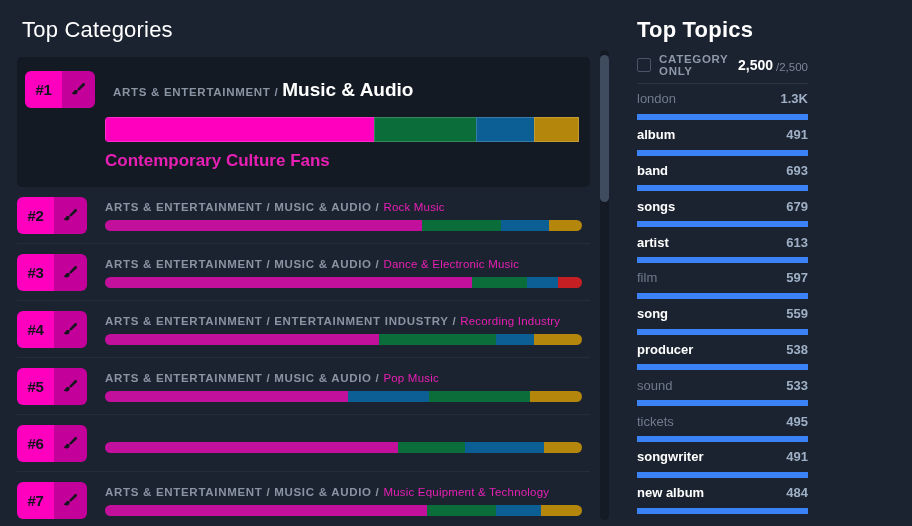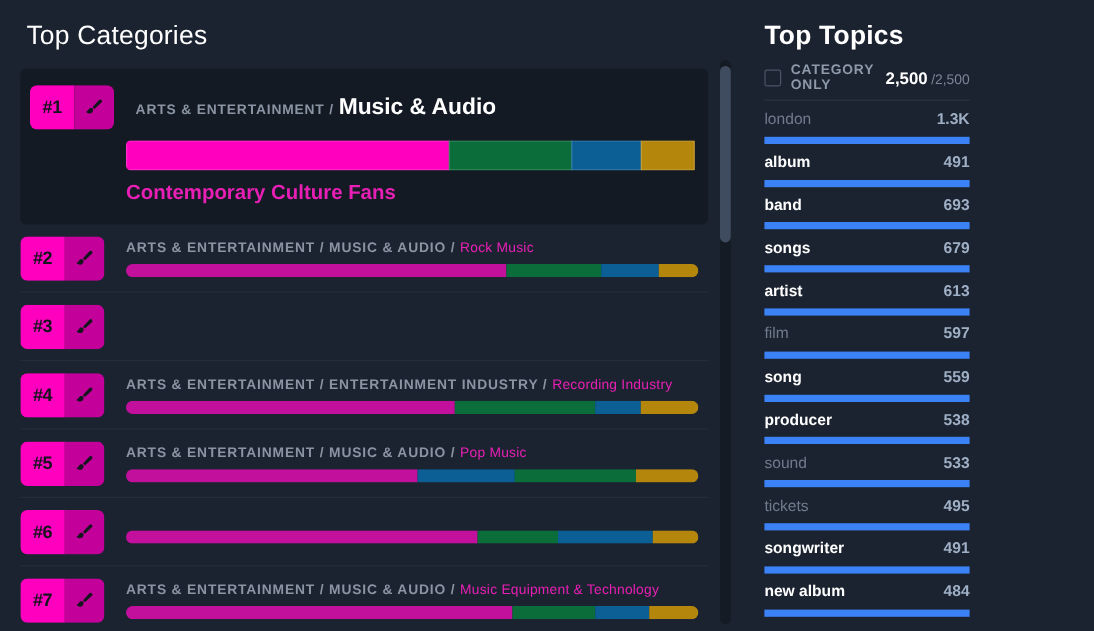--- a/index.html
+++ b/index.html
@@ -244,20 +244,29 @@
           <div class="cat-row">
             <div class="badge">
               <div class="num">#3</div>
               <div class="ico">
                 <svg width="17" height="17" viewBox="0 0 24 24" aria-hidden="true">
                   <path fill="#14161d" d="M20.6 3.4a2 2 0 0 0-2.9 0l-7.6 8.2 2.3 2.3 8.2-7.6a2 2 0 0 0 0-2.9z"></path>
                   <path fill="#14161d" d="M9.1 12.8c-1.6-.5-3.2.3-3.9 1.8-.5 1.1-1 1.7-2.2 2.1-.4.1-.5.6-.2.9 1 .9 2.4 1.5 3.8 1.5 2.3 0 4.2-1.8 4.2-4 0-.9-.3-1.7-.8-2.3z"></path>
                 </svg>
               </div>
             </div>
+            <div class="rowbody">
+              <div class="crumb"><span>ARTS &amp; ENTERTAINMENT / MUSIC &amp; AUDIO</span><span class="sep"> / </span><span class="leaf">Dance &amp; Electronic Music</span></div>
+              <div class="bar small">
+                <div class="seg" style="width:77%;background:#c2109c;"></div>
+                <div class="seg" style="width:11.5%;background:#0b6e3a;"></div>
+                <div class="seg" style="width:6.5%;background:#0b5f95;"></div>
+                <div class="seg" style="width:5%;background:#c41f22;"></div>
+              </div>
+            </div>
           </div>
           <div class="cat-row">
             <div class="badge">
               <div class="num">#4</div>
               <div class="ico">
                 <svg width="17" height="17" viewBox="0 0 24 24" aria-hidden="true">
                   <path fill="#14161d" d="M20.6 3.4a2 2 0 0 0-2.9 0l-7.6 8.2 2.3 2.3 8.2-7.6a2 2 0 0 0 0-2.9z"></path>
                   <path fill="#14161d" d="M9.1 12.8c-1.6-.5-3.2.3-3.9 1.8-.5 1.1-1 1.7-2.2 2.1-.4.1-.5.6-.2.9 1 .9 2.4 1.5 3.8 1.5 2.3 0 4.2-1.8 4.2-4 0-.9-.3-1.7-.8-2.3z"></path>
                 </svg>
               </div>

